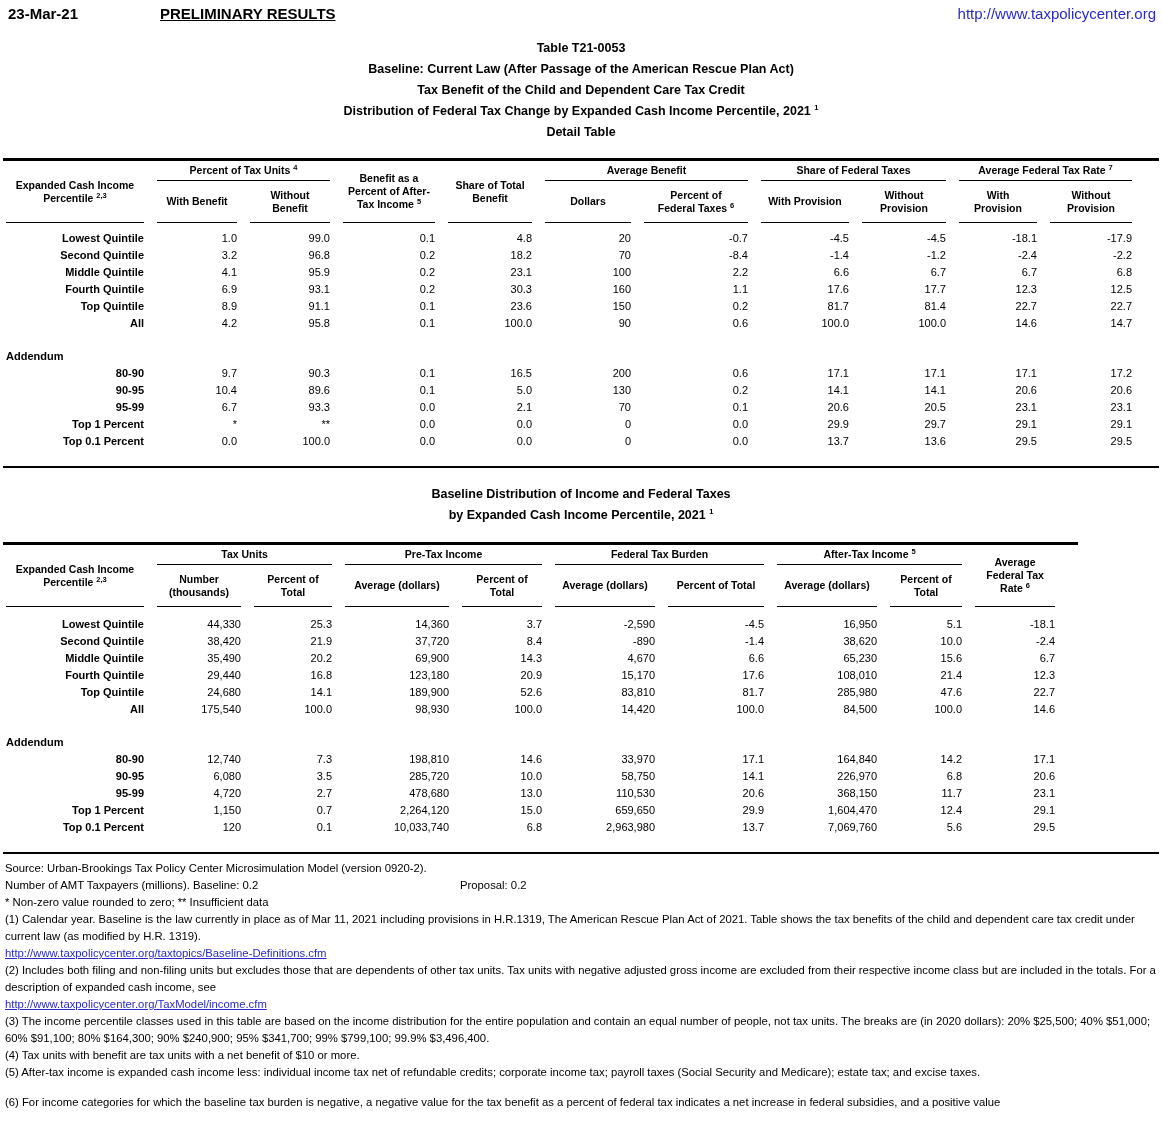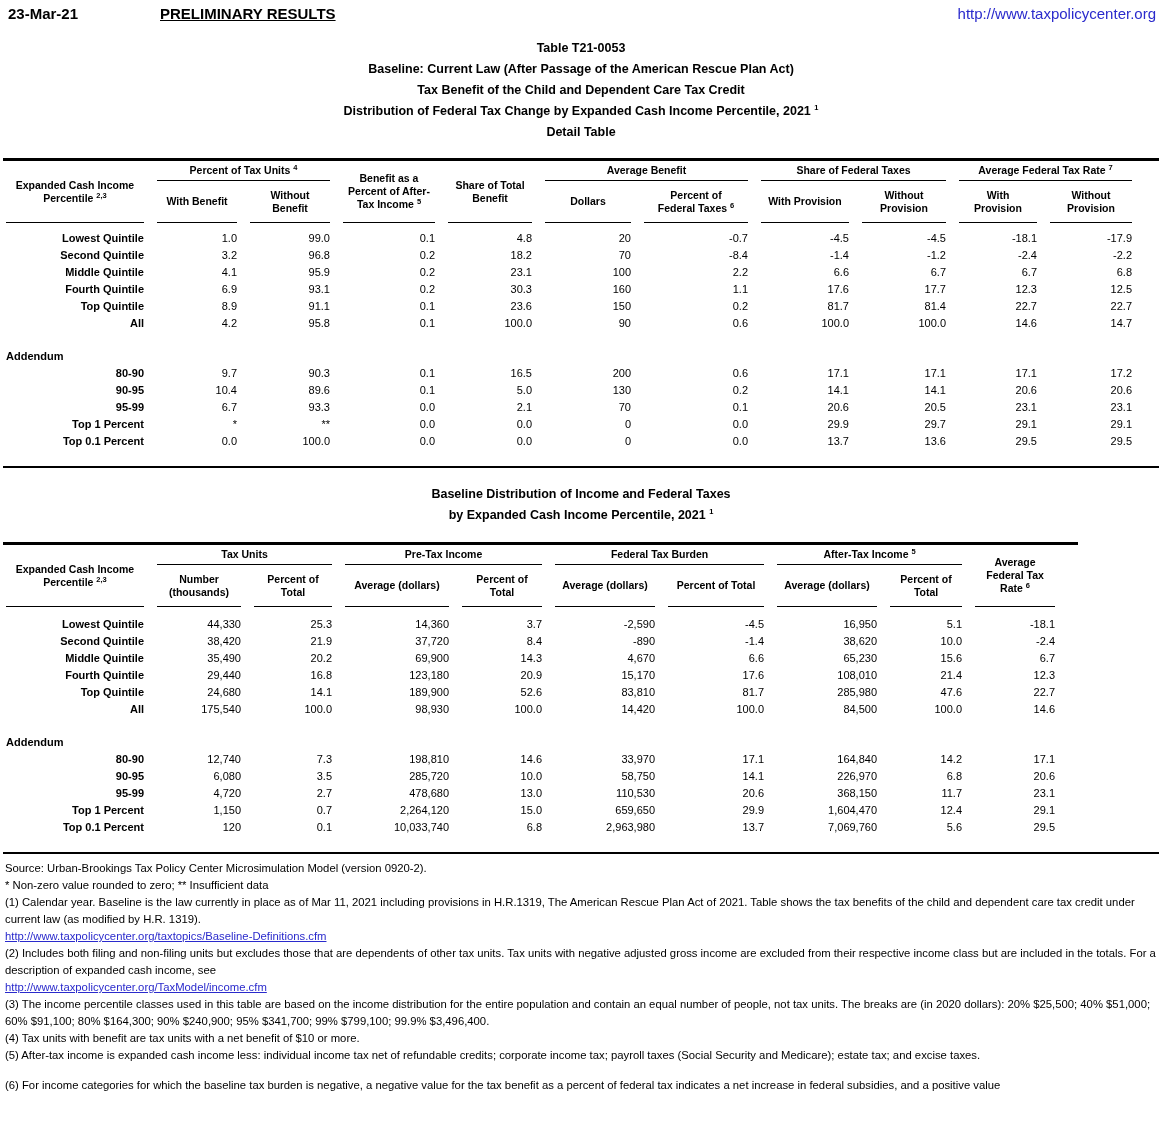--- a/index.html
+++ b/index.html
@@ -462,20 +462,21 @@
               <td colspan="10"></td>
             </tr>
           </tbody>
         </table>
       </div>
   </div>
   <div class="rule"></div>
 
   <div class="footnotes" id="footnotes-mount">
       <p class="fn">Source: Urban-Brookings Tax Policy Center Microsimulation Model (version 0920-2).</p>
+      <p class="fn fn-amt"><span>Number of AMT Taxpayers (millions).  Baseline: 0.2</span><span class="proposal">Proposal: 0.2</span></p>
       <p class="fn">* Non-zero value rounded to zero; ** Insufficient data</p>
       <p class="fn">(1) Calendar year. Baseline is the law currently in place as of Mar 11, 2021 including provisions in H.R.1319, The American Rescue Plan Act of 2021. Table shows the tax benefits of the child and dependent care tax credit under current law (as modified by H.R. 1319).</p>
       <p class="fn"><a href="#">http://www.taxpolicycenter.org/taxtopics/Baseline-Definitions.cfm</a></p>
       <p class="fn">(2) Includes both filing and non-filing units but excludes those that are dependents of other tax units. Tax units with negative adjusted gross income are excluded from their respective income class but are included in the totals. For a description of expanded cash income, see</p>
       <p class="fn"><a href="#">http://www.taxpolicycenter.org/TaxModel/income.cfm</a></p>
       <p class="fn">(3) The income percentile classes used in this table are based on the income distribution for the entire population and contain an equal number of people, not tax units. The breaks are (in 2020 dollars): 20% $25,500; 40% $51,000; 60% $91,100; 80% $164,300; 90% $240,900; 95% $341,700; 99% $799,100; 99.9% $3,496,400.</p>
       <p class="fn">(4) Tax units with benefit are tax units with a net benefit of $10 or more.</p>
       <p class="fn gap5">(5) After-tax income is expanded cash income less: individual income tax net of refundable credits; corporate income tax; payroll taxes (Social Security and Medicare); estate tax; and excise taxes.</p>
       <p class="fn gap6">(6) For income categories for which the baseline tax burden is negative, a negative value for the tax benefit as a percent of federal tax indicates a net increase in federal subsidies, and a positive value</p>
     </div>

